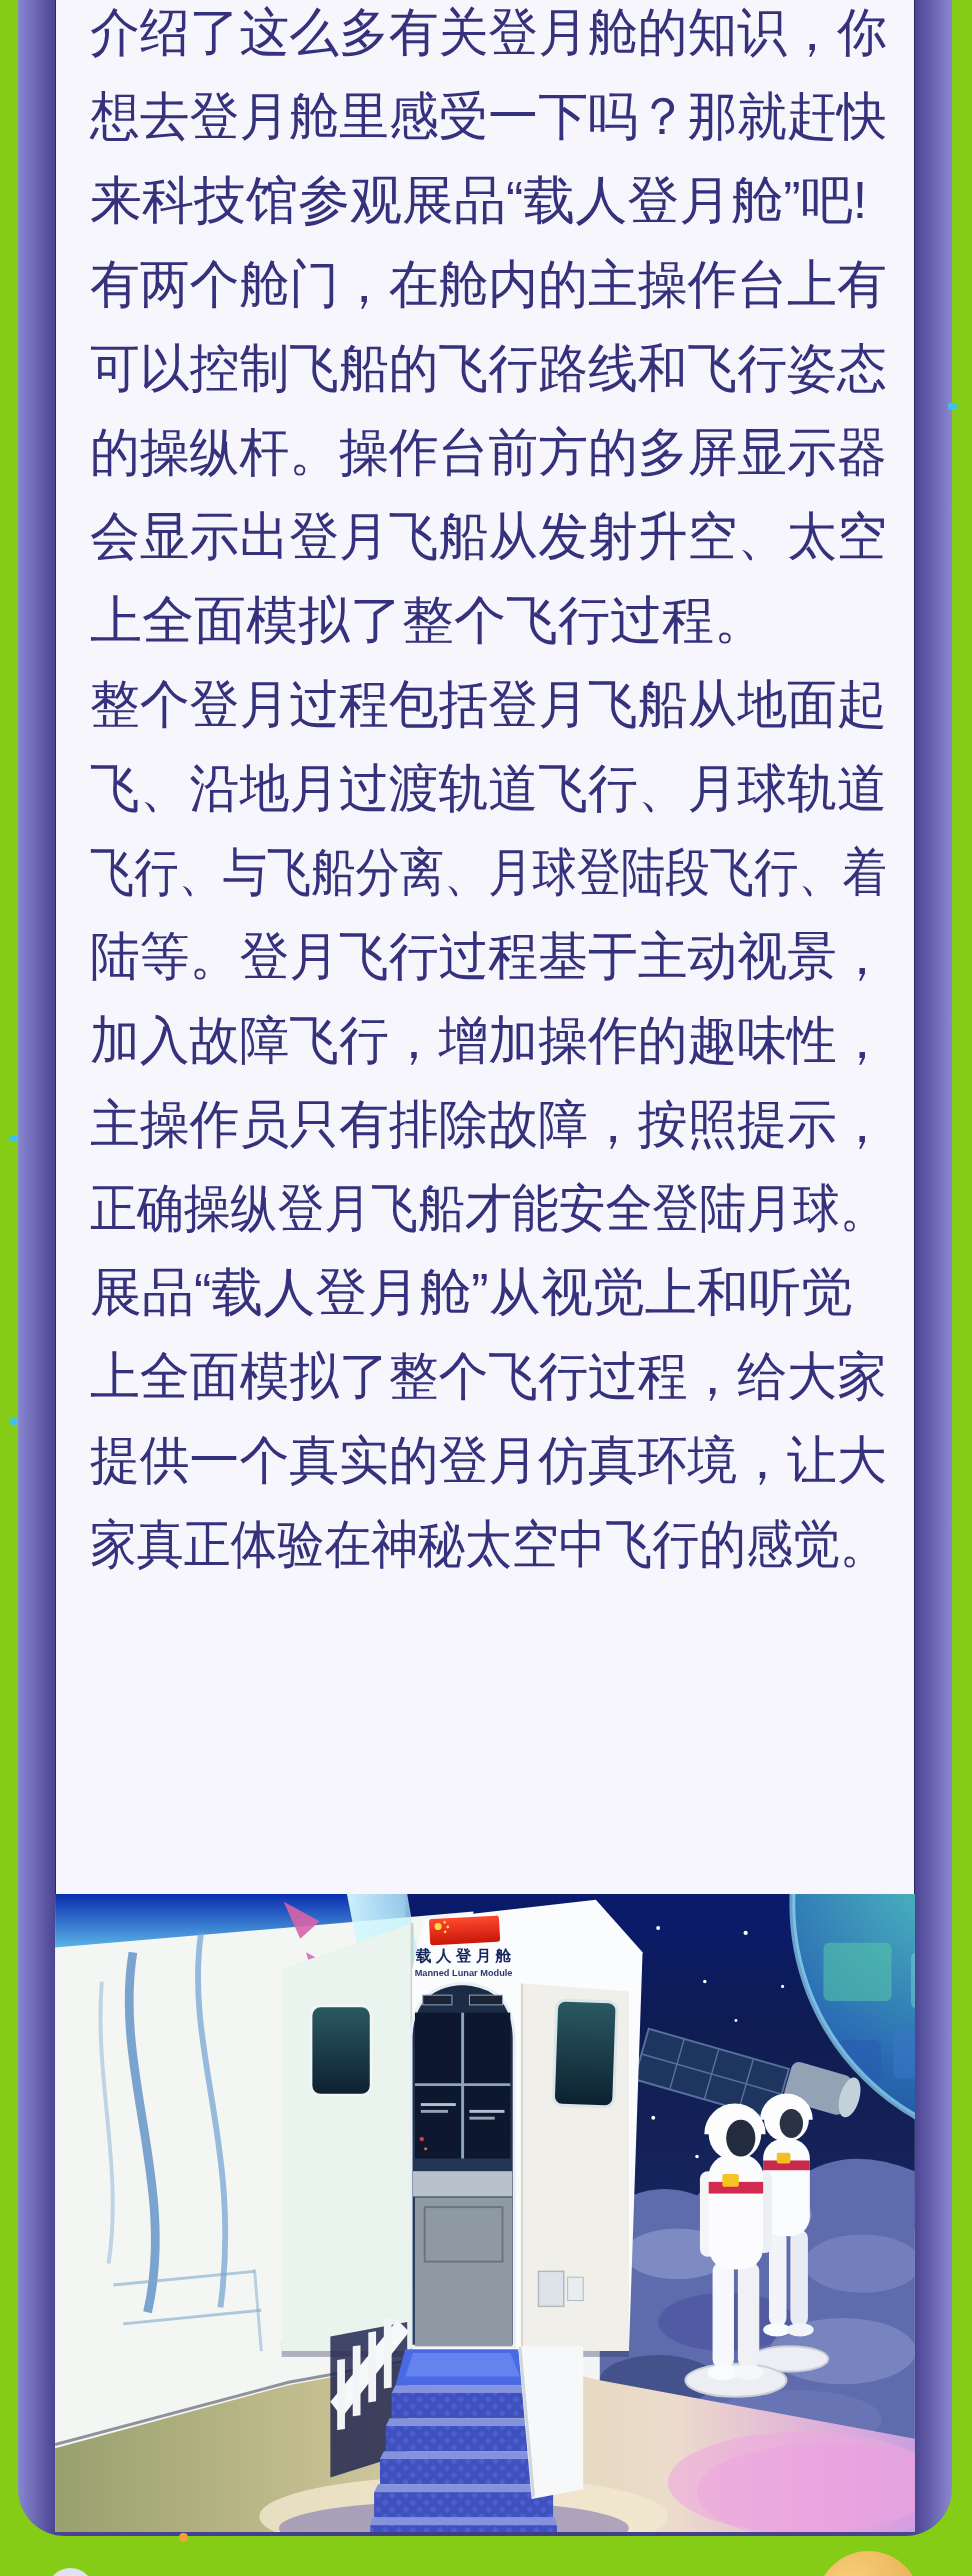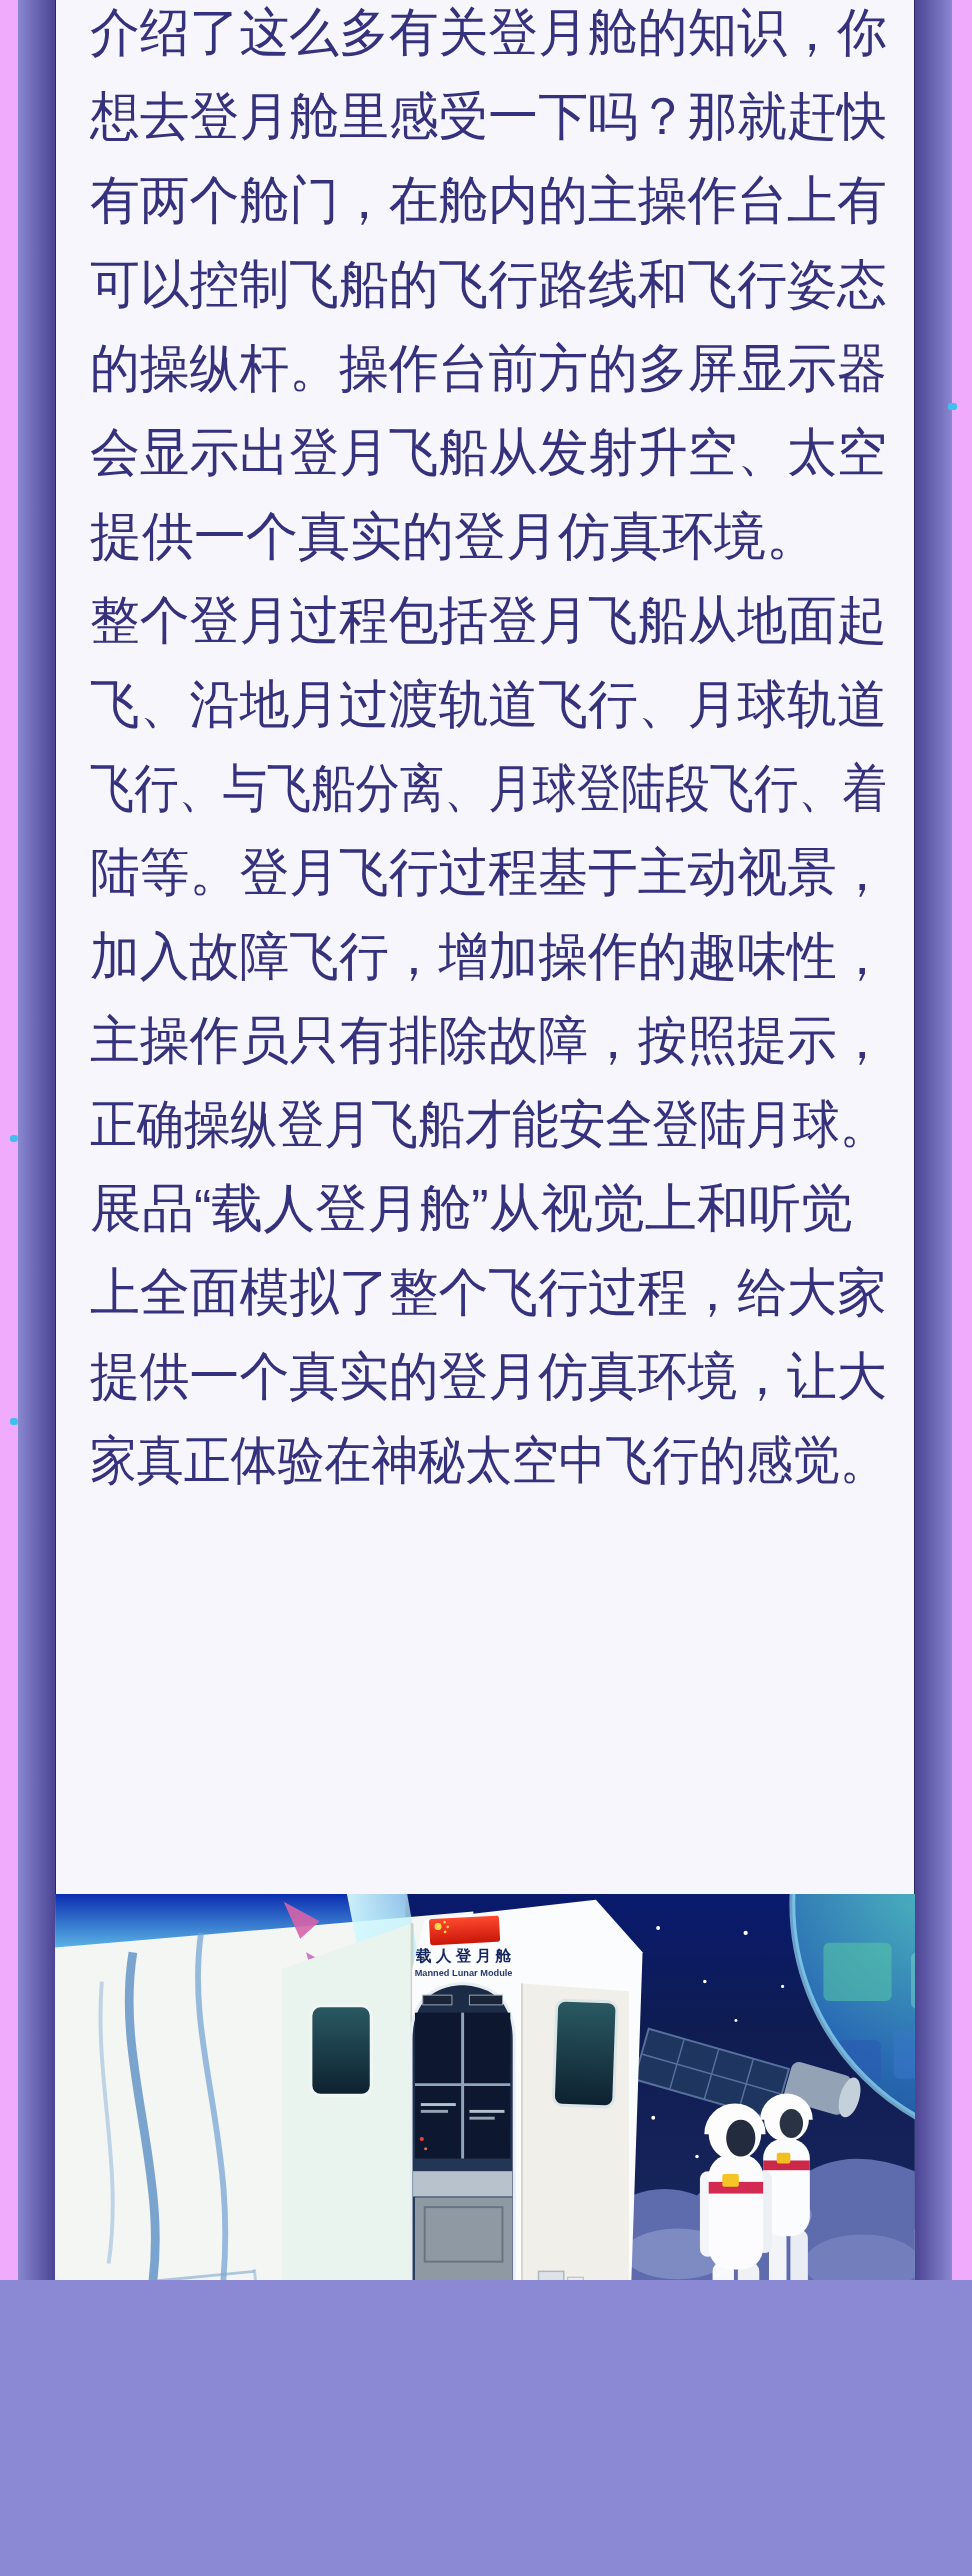--- a/index.html
+++ b/index.html
@@ -1,17 +1,17 @@
 <!DOCTYPE html>
 <html><head>
 <meta charset="utf-8">
 <style>
   html,body{margin:0;padding:0;background:#8b89d3;}
-  #root{position:relative;width:973px;height:2280px;overflow:hidden;
-        background:#f0abfc;font-family:"Liberation Sans",sans-serif;}
+  #root{position:relative;width:973px;height:2576px;overflow:hidden;
+        background:#84cc16;font-family:"Liberation Sans",sans-serif;}
   #frame{position:absolute;left:17.5px;top:-58px;width:934px;height:2594px;
          border-radius:47px;
          background:linear-gradient(to right,#8a87d1 0%,#4a4492 4%,#413c86 50%,#4a4492 96%,#8a87d1 100%);}
   #card{position:absolute;left:55px;top:-39px;width:860px;height:2571px;
         background:#f7f6fc;border:1.9px solid #2a2565;border-radius:0 0 5.8px 5.8px;
         box-sizing:border-box;}
   #article{position:absolute;left:90px;top:-9.7px;width:790px;}
   .text-line{height:84px;line-height:84px;font-size:52px;color:#35317c;
              white-space:nowrap;transform-origin:0 50%;letter-spacing:0;}
   #photo{position:absolute;left:55px;top:1894px;width:860px;height:638px;}
@@ -26,25 +26,26 @@
 <body>
 
 <div id="root">
 
   <div id="frame"></div>
   <div id="card"></div>
 
   <div id="article">
       <div class="text-line" style="transform: scaleX(0.957547);">介绍了这么多有关登月舱的知识，你</div>
       <div class="text-line" style="transform: scaleX(0.957547);">想去登月舱里感受一下吗？那就赶快</div>
+      <div class="text-line">来科技馆参观展品“载人登月舱”吧!</div>
       <div class="text-line" style="transform: scaleX(0.957547);">有两个舱门，在舱内的主操作台上有</div>
       <div class="text-line" style="transform: scaleX(0.957547);">可以控制飞船的飞行路线和飞行姿态</div>
       <div class="text-line" style="transform: scaleX(0.957547);">的操纵杆。操作台前方的多屏显示器</div>
       <div class="text-line" style="transform: scaleX(0.957547);">会显示出登月飞船从发射升空、太空</div>
-      <div class="text-line">提供一个真实的登月仿真环境。</div>
+      <div class="text-line">上全面模拟了整个飞行过程。</div>
       <div class="text-line" style="transform: scaleX(0.957547);">整个登月过程包括登月飞船从地面起</div>
       <div class="text-line" style="transform: scaleX(0.957547);">飞、沿地月过渡轨道飞行、月球轨道</div>
       <div class="text-line" style="transform: scaleX(0.851153);">飞行、与飞船分离、月球登陆段飞行、着</div>
       <div class="text-line" style="transform: scaleX(0.957547);">陆等。登月飞行过程基于主动视景，</div>
       <div class="text-line" style="transform: scaleX(0.957547);">加入故障飞行，增加操作的趣味性，</div>
       <div class="text-line" style="transform: scaleX(0.957547);">主操作员只有排除故障，按照提示，</div>
       <div class="text-line" style="transform: scaleX(0.901221);">正确操纵登月飞船才能安全登陆月球。</div>
       <div class="text-line">展品“载人登月舱”从视觉上和听觉</div>
       <div class="text-line" style="transform: scaleX(0.957547);">上全面模拟了整个飞行过程，给大家</div>
       <div class="text-line" style="transform: scaleX(0.957547);">提供一个真实的登月仿真环境，让大</div>

